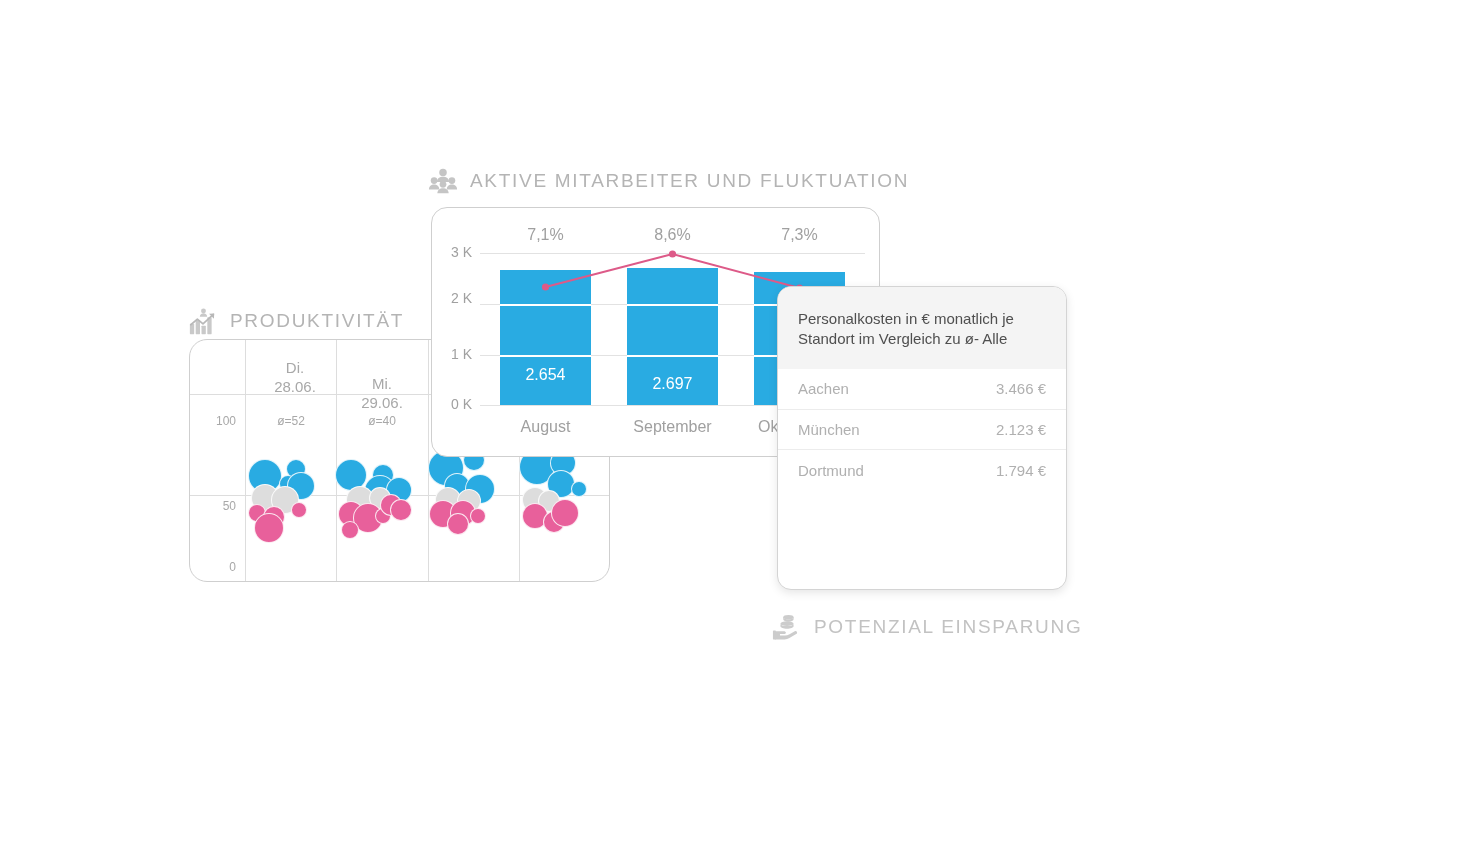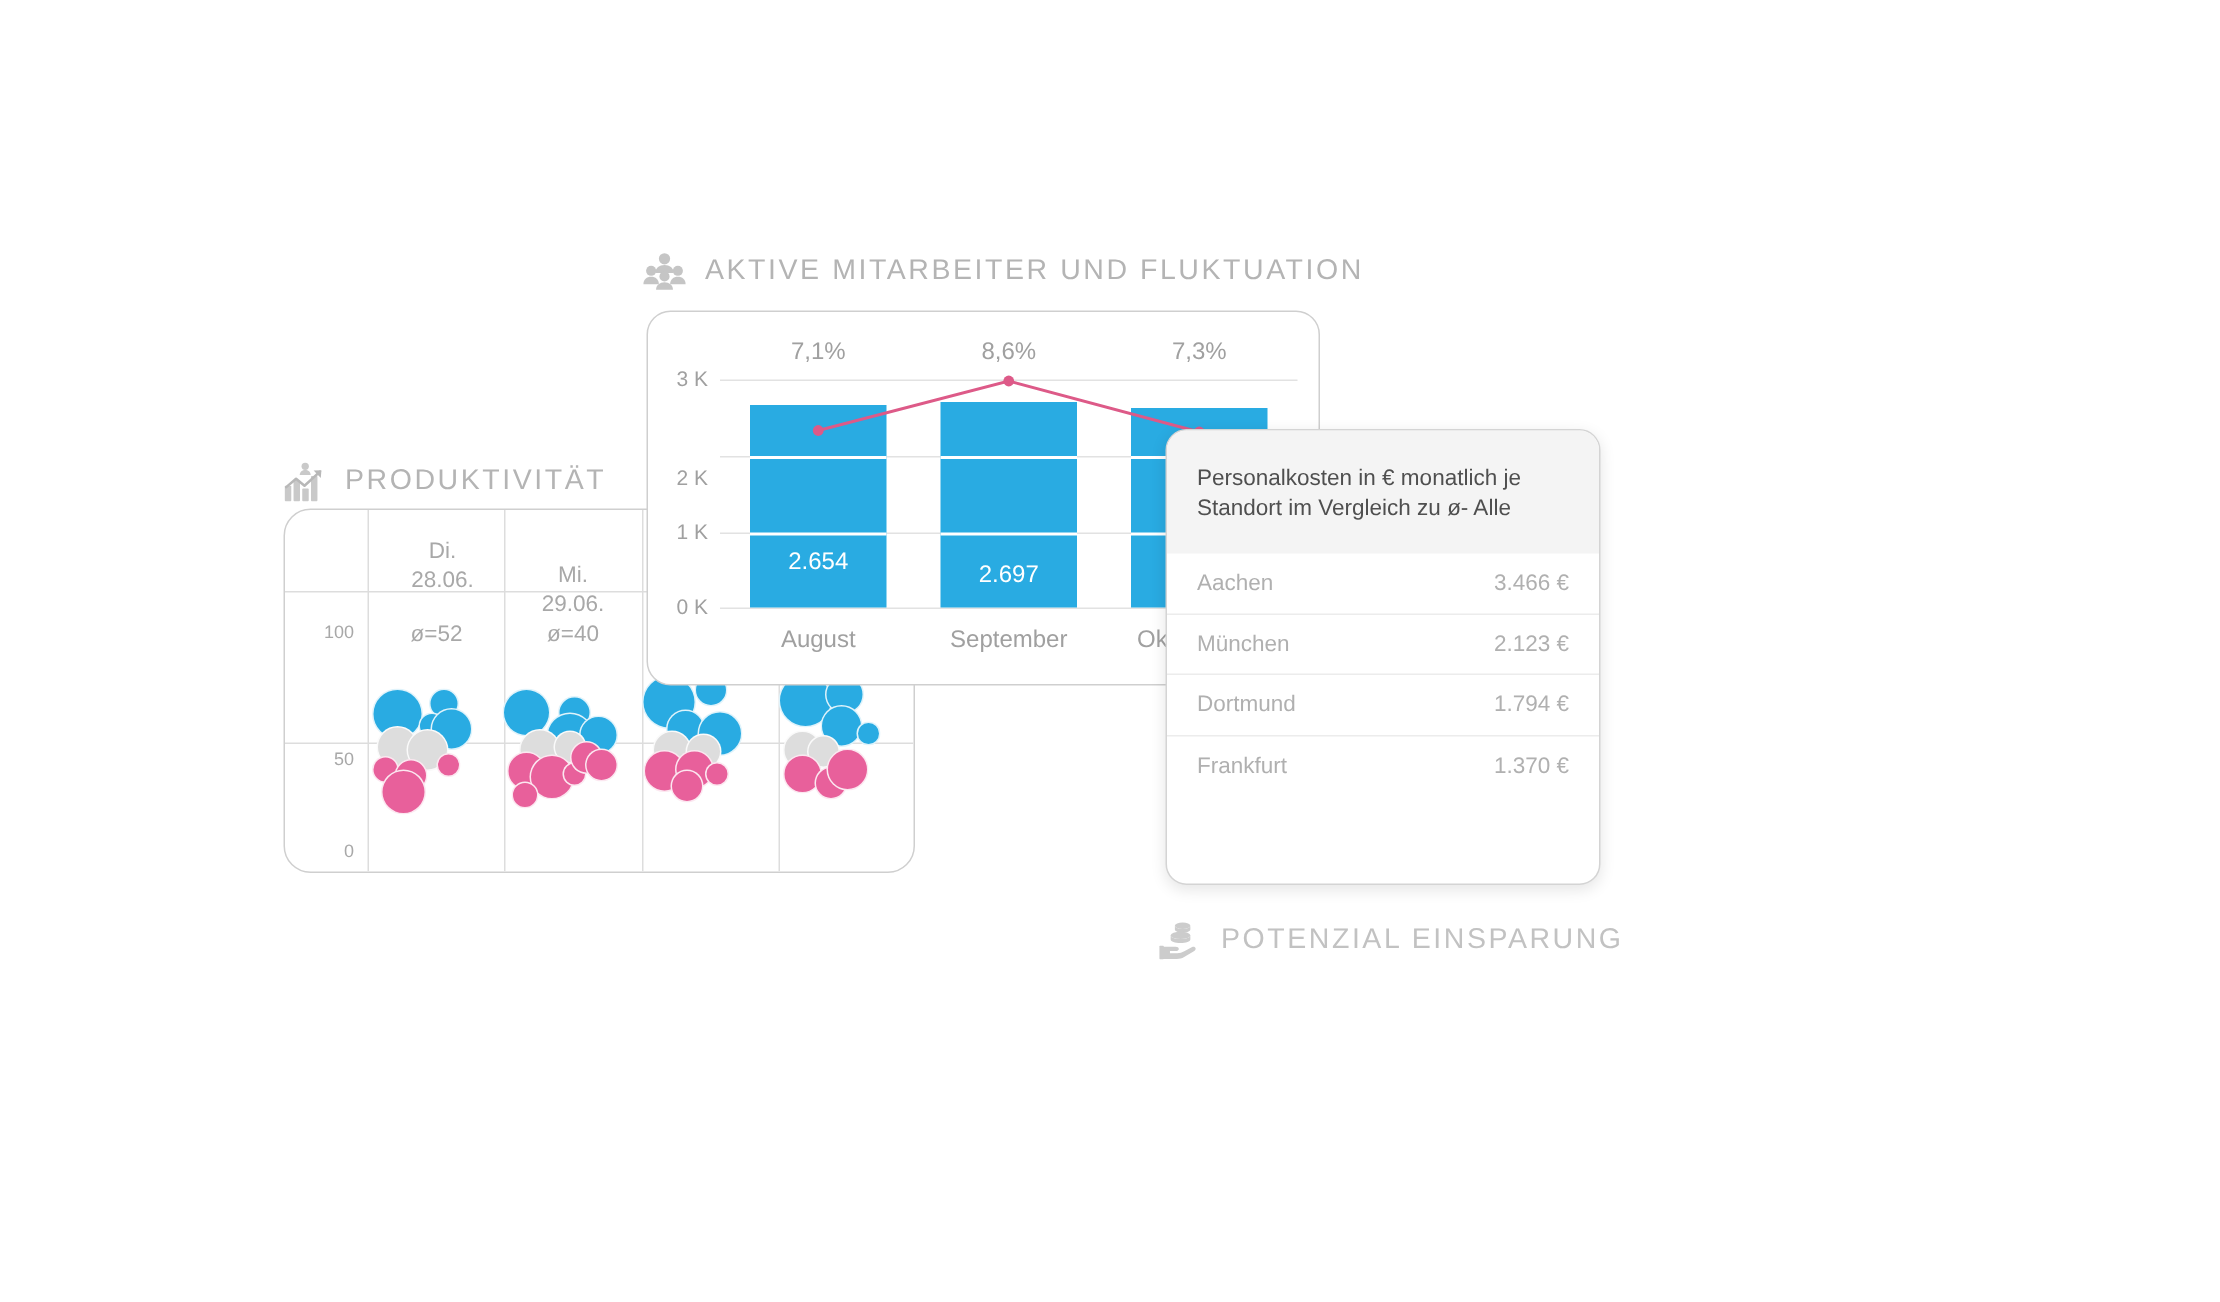--- a/index.html
+++ b/index.html
@@ -95,21 +95,21 @@
     width: 92px;
     text-align: center;
     font-size: 15px;
     color: #a8a8a8;
     line-height: 19px;
   }
   .prod-avg {
     position: absolute;
     width: 92px;
     text-align: center;
-    font-size: 15px;
+    font-size: 12px;
     color: #a8a8a8;
   }
   .bubble {
     position: absolute;
     border-radius: 50%;
     box-sizing: border-box;
     border: 1.5px solid rgba(255,255,255,0.85);
   }
 
   
@@ -324,21 +324,21 @@
 
   <div class="card" id="card-employees">
     <div class="bar-plot">
 
       <div class="gridline" style="top:45px;"></div>
       <div class="gridline" style="top:96px;"></div>
       <div class="gridline" style="top:147px;"></div>
       <div class="gridline" style="top:197px;"></div>
 
       <div class="y-tick" style="top:36px;">3 K</div>
-      <div class="y-tick" style="top:102px;text-align:right;">2 K</div>
+      <div class="y-tick" style="top:82px;text-align:right;">2 K</div>
       <div class="y-tick" style="top:138px;">1 K</div>
       <div class="y-tick" style="top:188px;">0 K</div>
 
       <div class="bar" style="left:68px;  top:62px;  width:91px; height:135px;"></div>
       <div class="bar" style="left:195px; top:60px;  width:91px; height:137px;"></div>
       <div class="bar" style="left:322px; top:64px;  width:91px; height:133px;"></div>
 
       <div class="bar-sep" style="left:68px;  top:96px;  width:91px;"></div>
       <div class="bar-sep" style="left:68px;  top:147px; width:91px;"></div>
       <div class="bar-sep" style="left:195px; top:96px;  width:91px;"></div>
@@ -376,24 +376,20 @@
           <span class="cost-value">3.466 €</span>
         </div>
         <div class="cost-row">
           <span class="cost-city">München</span>
           <span class="cost-value">2.123 €</span>
         </div>
         <div class="cost-row">
           <span class="cost-city">Dortmund</span>
           <span class="cost-value">1.794 €</span>
         </div>
-        <div class="cost-row">
-          <span class="cost-city">Frankfurt</span>
-          <span class="cost-value">1.370 €</span>
-        </div>
       </div>
   </div>
 
   <div class="section-heading" id="heading-savings">
     <svg class="heading-icon" viewBox="0 0 32 32">
       <g fill="#cccccc">
         <ellipse cx="17.5" cy="5.5" rx="5.5" ry="2.3"></ellipse>
         <path d="M12 5.5v2.6c0 1.3 2.5 2.3 5.5 2.3s5.5-1 5.5-2.3V5.5c0 1.3-2.5 2.3-5.5 2.3S12 6.8 12 5.5z"></path>
         <ellipse cx="16" cy="12.4" rx="7" ry="2.6"></ellipse>
         <path d="M9 12.4v2.8c0 1.4 3.1 2.6 7 2.6s7-1.2 7-2.6v-2.8c0 1.4-3.1 2.6-7 2.6s-7-1.2-7-2.6z"></path>

